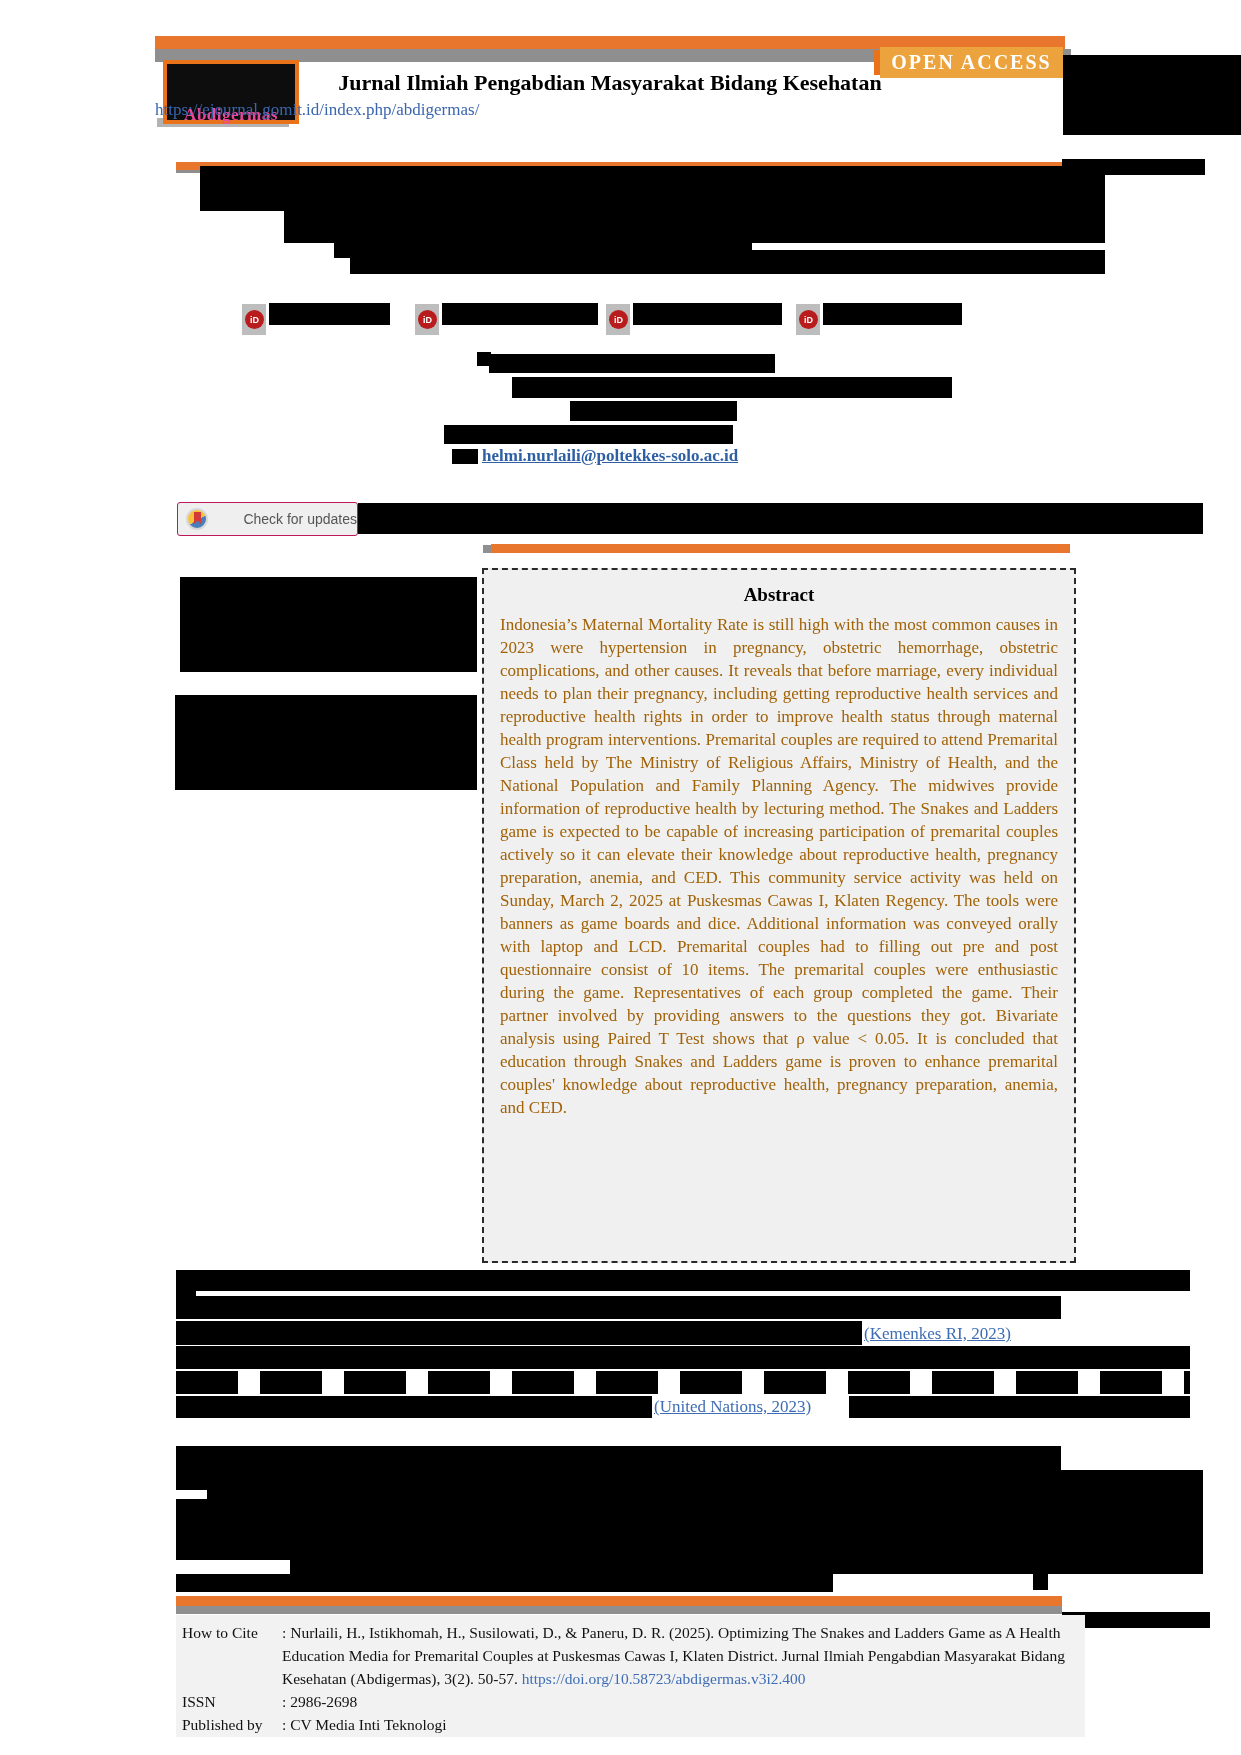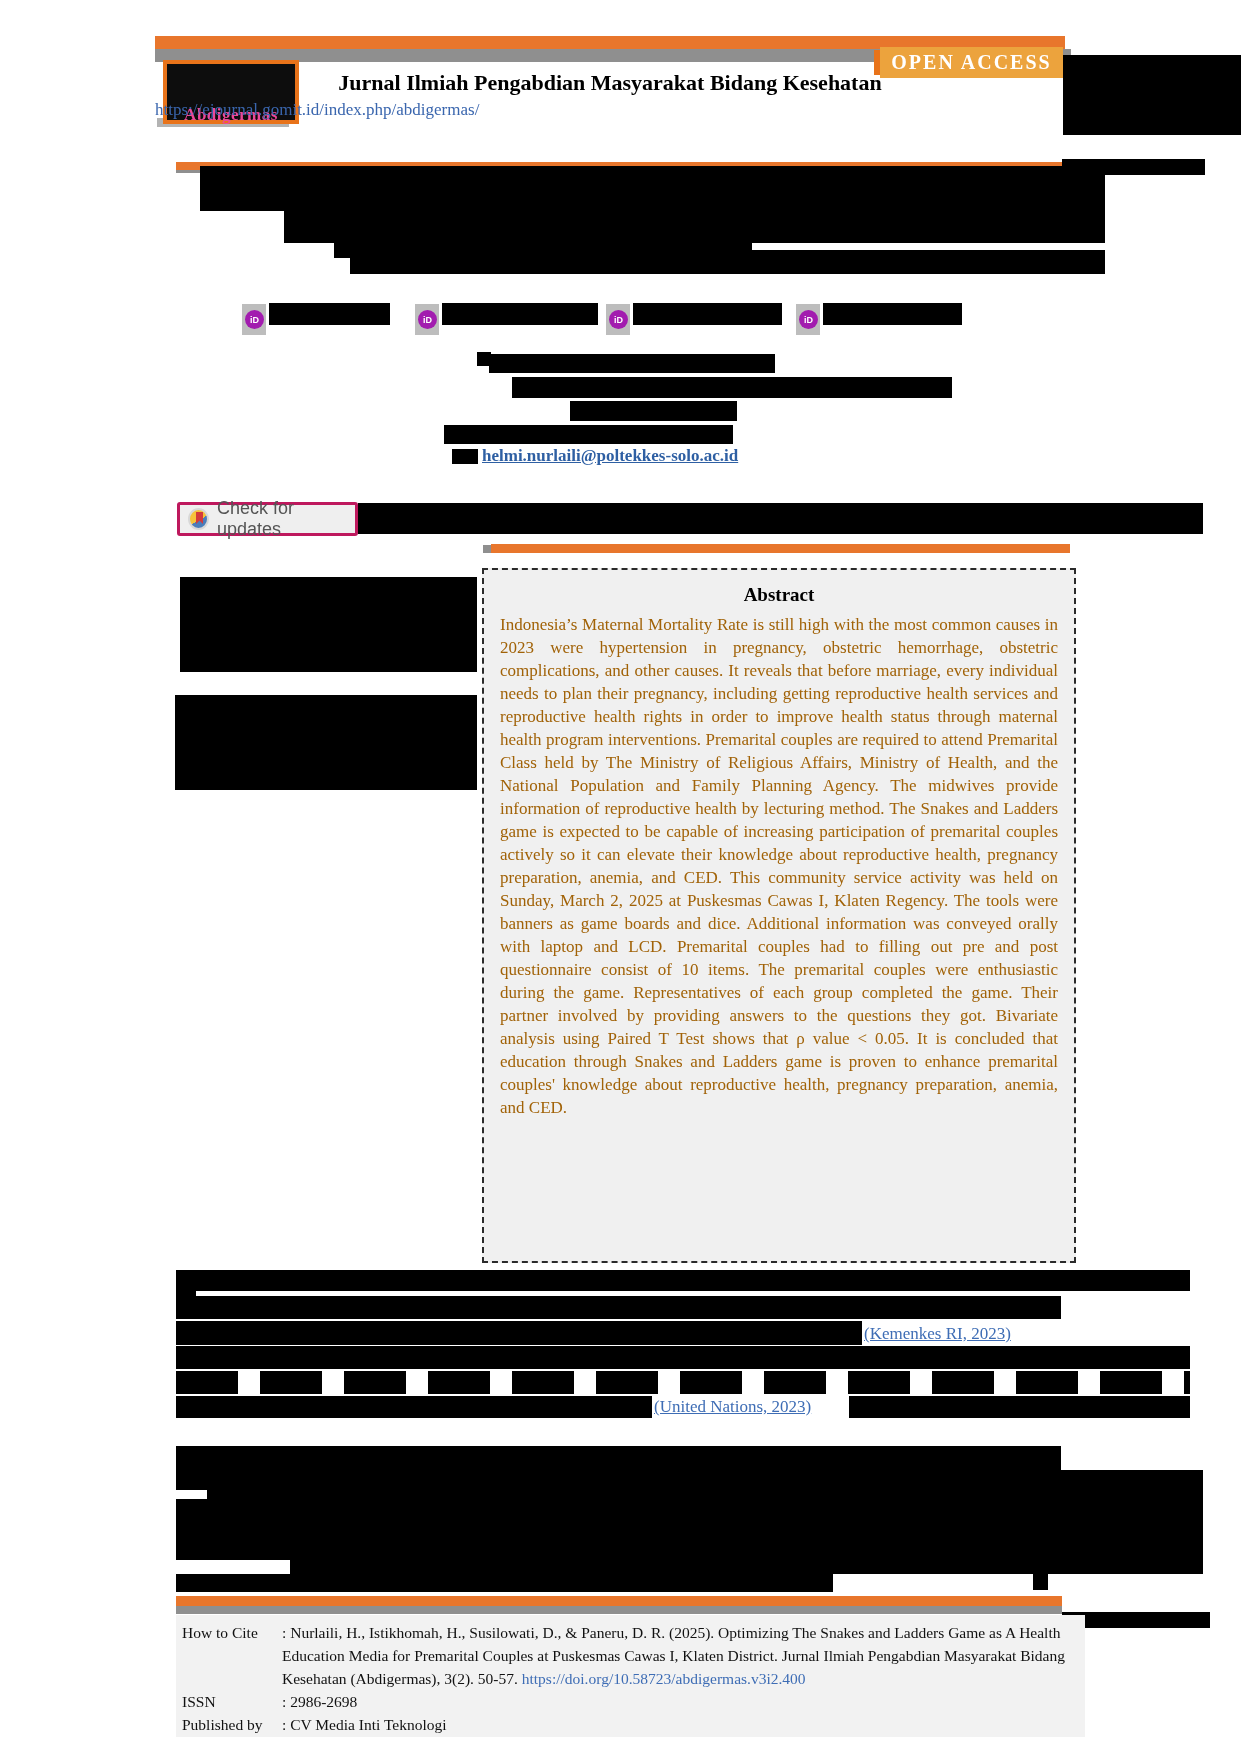--- a/index.html
+++ b/index.html
@@ -15,29 +15,29 @@
   .logo-shadow{position:absolute;left:157px;top:118px;width:132px;height:9px;background:#b3b3b3;}
   .oa-badge{position:absolute;left:880px;top:47px;width:183px;height:31px;background:#ECA33D;
             display:flex;align-items:center;justify-content:center;color:#fff;font-weight:bold;
             font-size:20px;letter-spacing:2px;cursor:pointer;}
   .oa-sliver{position:absolute;left:874px;top:50px;width:7px;height:25px;background:#E8731A;}
   .jtitle{position:absolute;left:155px;top:70px;width:910px;text-align:center;
           font-weight:bold;font-size:22px;color:#000;}
   .jurl{position:absolute;left:155px;top:100px;width:910px;text-align:left;
         font-size:17px;color:#3A66AE;text-decoration:none;}
   .orcid-strip{position:absolute;width:24px;height:31px;background:#bdbdbd;}
-  .orcid-dot{position:absolute;width:19px;height:19px;border-radius:50%;background:#a21caf;
+  .orcid-dot{position:absolute;width:19px;height:19px;border-radius:50%;background:#b91c1c;
              display:flex;align-items:center;justify-content:center;color:#fff;
              font-family:"Liberation Sans",sans-serif;font-size:9px;font-weight:bold;cursor:pointer;}
   .email-link{position:absolute;left:482px;top:446px;font-size:17px;color:#2E5FA3;
               text-decoration:underline;font-weight:bold;}
   .cm-badge{position:absolute;left:177px;top:502px;width:181px;height:34px;background:#EFEFEF;
-            border:3px solid #be185d;border-radius:3px;display:flex;align-items:center;gap:8px;
+            border:1px solid #be185d;border-radius:3px;display:flex;align-items:center;gap:8px;
             padding-left:8px;box-sizing:border-box;cursor:pointer;
-            font-family:"Liberation Sans",sans-serif;font-size:18px;color:#555;}
+            font-family:"Liberation Sans",sans-serif;font-size:14px;color:#555;justify-content:space-between;}
   .cm-circle{width:22px;height:22px;border-radius:50%;border:2px solid #d8d8d8;box-sizing:border-box;
              background:linear-gradient(150deg,#f6c33b 0 55%,#4a7ebb 55% 100%);position:relative;}
   .cm-book{position:absolute;left:6px;top:2px;width:7px;height:12px;background:#d43a3a;
            clip-path:polygon(0 0,100% 0,100% 100%,50% 70%,0 100%);}
   .abstract-box{position:absolute;left:482px;top:568px;width:594px;height:695px;box-sizing:border-box;
                 border:2px dashed #2a2a2a;background:#F0F0F0;padding:10px 16px 8px;overflow:hidden;}
   .abstract-box h2{margin:4px 0 7px;font-size:19px;text-align:center;color:#000;}
   .abstract-box p{margin:0;font-size:17px;line-height:23px;text-align:justify;color:#a16207;}
   .cite-link{position:absolute;font-size:17px;color:#3E6DB5;white-space:nowrap;}
   .gapline{position:absolute;background:repeating-linear-gradient(90deg,#000 0 62px,#fff 62px 84px);}

